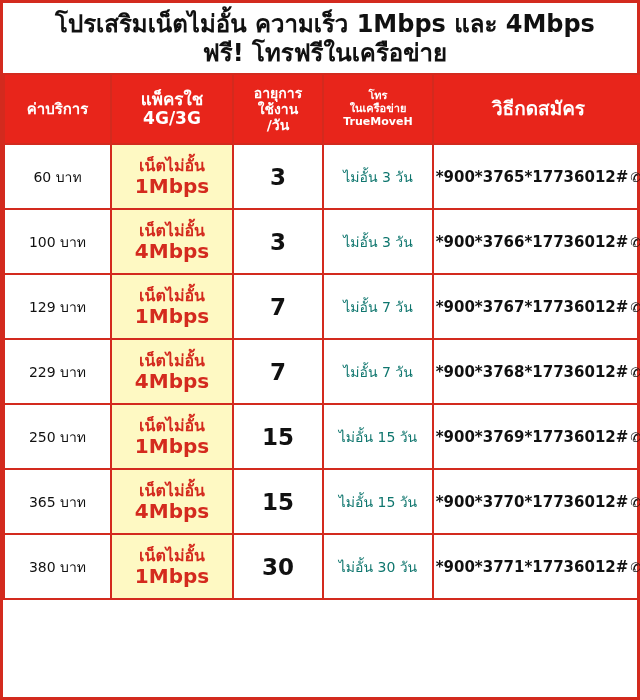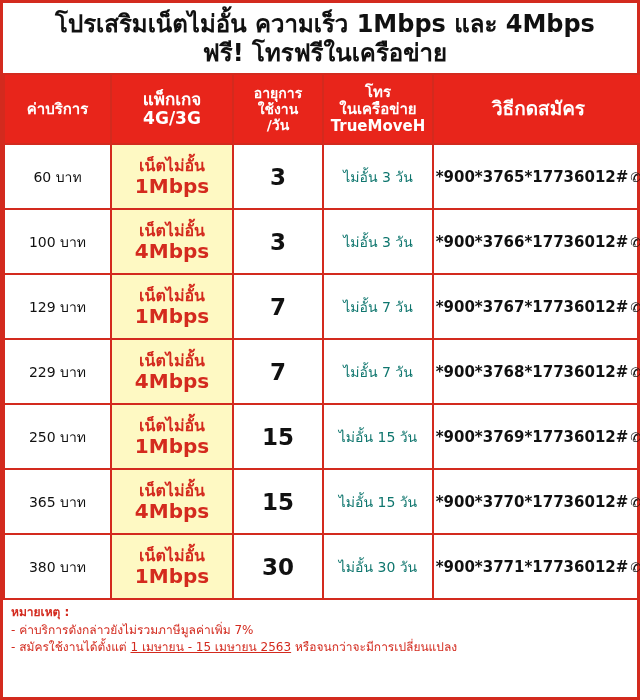--- a/index.html
+++ b/index.html
@@ -55,21 +55,21 @@
   thead th {
     background: #e8251b;
     color: #ffffff;
     font-weight: bold;
     height: 68px;
     line-height: 1.15;
   }
   th.h-price   { width: 105px; font-size: 15px; }
   th.h-package { width: 120px; font-size: 17px; }
   th.h-days    { width: 88px;  font-size: 14px; }
-  th.h-call    { width: 108px; font-size: 15px; }
+  th.h-call    { width: 108px; font-size: 11px; }
   th.h-howto   { width: 209px; font-size: 19px; }
 
   tbody tr { height: 65px; }
 
   td.c-price {
     font-size: 14px;
     font-weight: normal;
     color: #111;
   }
   td.c-package {
@@ -127,21 +127,21 @@
   <div class="header">
     <div class="header-line1">โปรเสริมเน็ตไม่อั้น ความเร็ว 1Mbps และ 4Mbps</div>
     <div class="header-line2">ฟรี! โทรฟรีในเครือข่าย</div>
   </div>
 
   <table class="price-table">
     <thead>
       <tr>
         <th class="h-price">ค่าบริการ</th>
         <th class="h-package">
-          <div>แพ็กเกจ</div>
+          <div>แพ็ครใช</div>
           <div>4G/3G</div>
         </th>
         <th class="h-days">
           <div>อายุการ</div>
           <div>ใช้งาน</div>
           <div>/วัน</div>
         </th>
         <th class="h-call">
           <div>โทร</div>
           <div>ในเครือข่าย</div>
@@ -225,19 +225,14 @@
           <div class="pkg-speed">1Mbps</div>
         </td>
         <td class="c-days">30</td>
         <td class="c-call">ไม่อั้น 30 วัน</td>
         <td class="c-howto"><span>*900*3771*17736012#</span><span class="phone-icon">✆</span></td>
       </tr>
 
     </tbody>
   </table>
 
-  <div class="footer">
-    <div class="note-title">หมายเหตุ :</div>
-    <div>- ค่าบริการดังกล่าวยังไม่รวมภาษีมูลค่าเพิ่ม 7%</div>
-    <div><span>- สมัครใช้งานได้ตั้งแต่ </span><span class="underline">1 เมษายน - 15 เมษายน 2563</span><span> หรือจนกว่าจะมีการเปลี่ยนแปลง</span></div>
-  </div>
 
 </div>
 
 </body></html>

